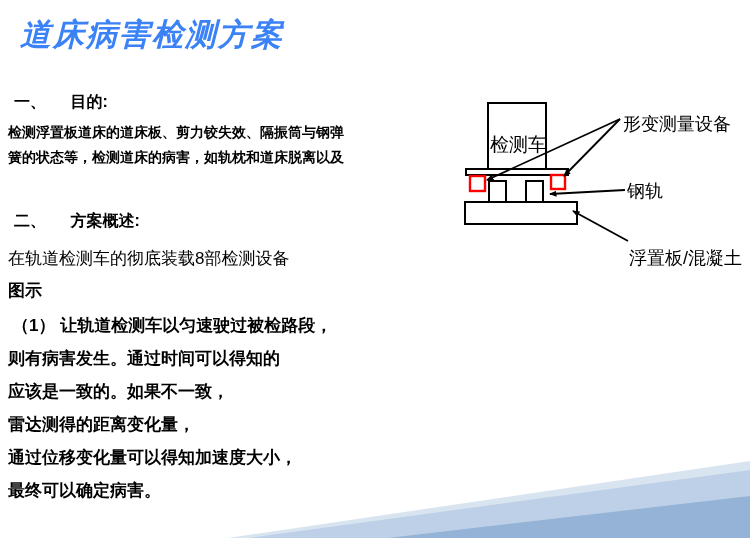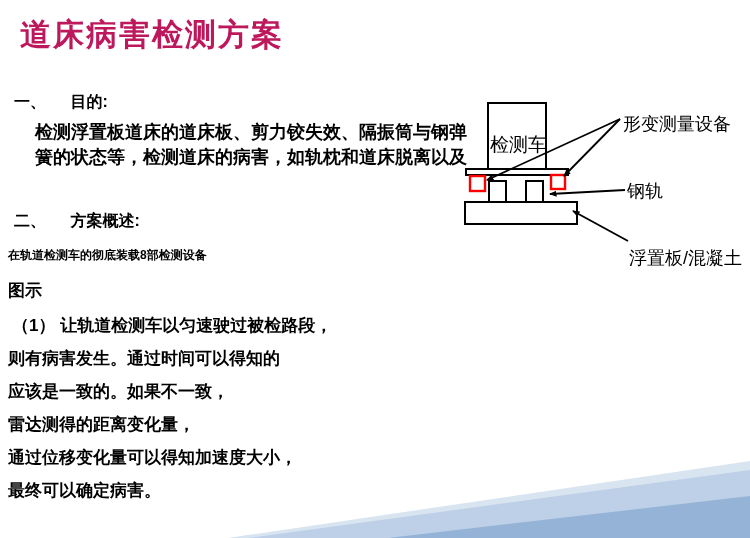--- a/index.html
+++ b/index.html
@@ -13,50 +13,50 @@
     font-family: "Liberation Sans", "DejaVu Sans", sans-serif;
     color: #000000;
   }
   .title {
     position: absolute;
     left: 20px;
     top: 14px;
     font-size: 31px;
     font-weight: bold;
     letter-spacing: 2px;
-    color: #be185d;
+    color: #3b82f6;
     white-space: nowrap;
+    font-style: italic;
   }
   .sec-heading {
     position: absolute;
     left: 14px;
     font-weight: bold;
     white-space: nowrap;
     color: #000000;
   }
   .sec1-heading { top: 92px; font-size: 16px; }
   .sec2-heading { top: 211px; font-size: 16px; }
   .sec-heading .hgap { margin-left: 20px; }
   .sec1-body {
     position: absolute;
     left: 8px;
     top: 120px;
-    font-size: 18px;
+    font-size: 14px;
     font-weight: bold;
     line-height: 25px;
     white-space: nowrap;
     color: #000000;
-    margin-left: 27px;
   }
   .sec2-intro {
     position: absolute;
     left: 8px;
     top: 247px;
-    font-size: 12px;
-    font-weight: bold;
+    font-size: 17px;
+    font-weight: normal;
     white-space: nowrap;
   }
   .sec2-figref {
     position: absolute;
     left: 8px;
     top: 279px;
     font-size: 17px;
     font-weight: bold;
     white-space: nowrap;
   }

